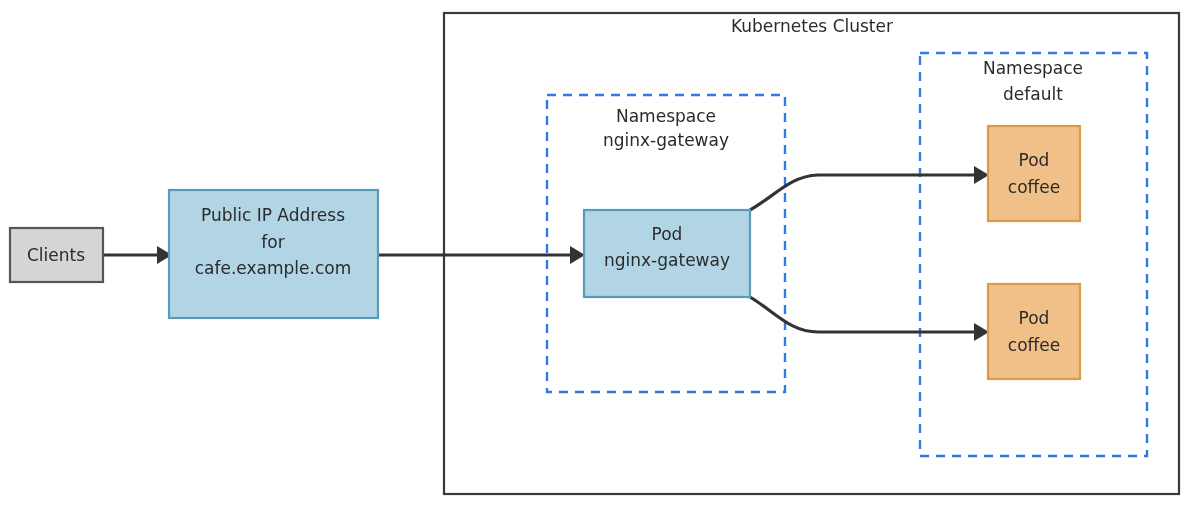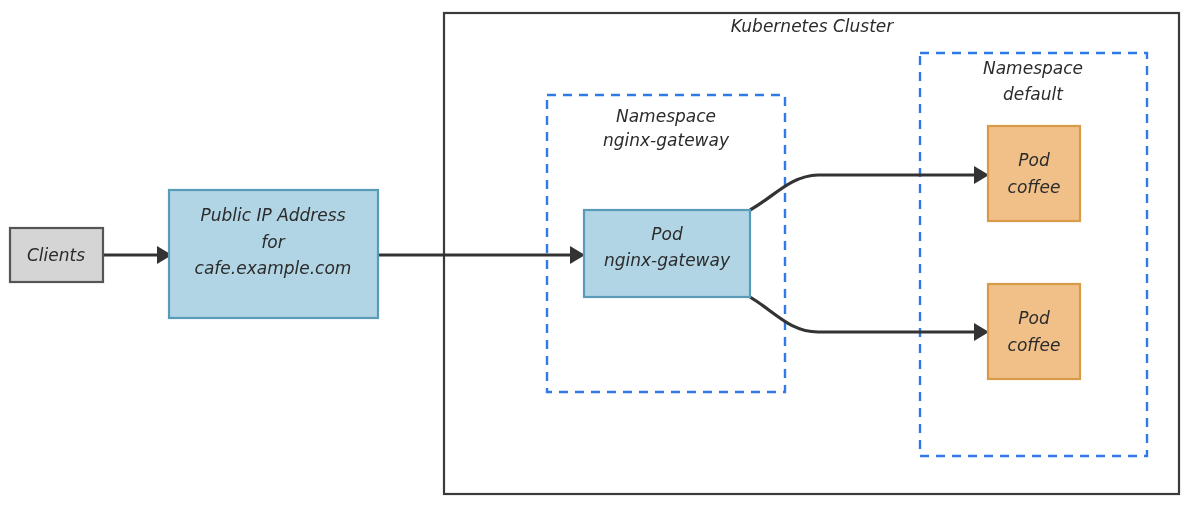--- a/index.html
+++ b/index.html
@@ -10,21 +10,20 @@
   body {
     width: 1188px;
     height: 507px;
     font-family: "DejaVu Sans", sans-serif;
     overflow: hidden;
   }
   #diagram-root {
     position: relative;
     width: 956px;
     height: 507px;
-    font-style: italic;
   }
   svg.diagram {
     display: block;
     width: 1188px;
     height: 507px;
   }
   .node-label {
     font-family: "DejaVu Sans", sans-serif;
     font-size: 17px;
     fill: #2b2b2b;

